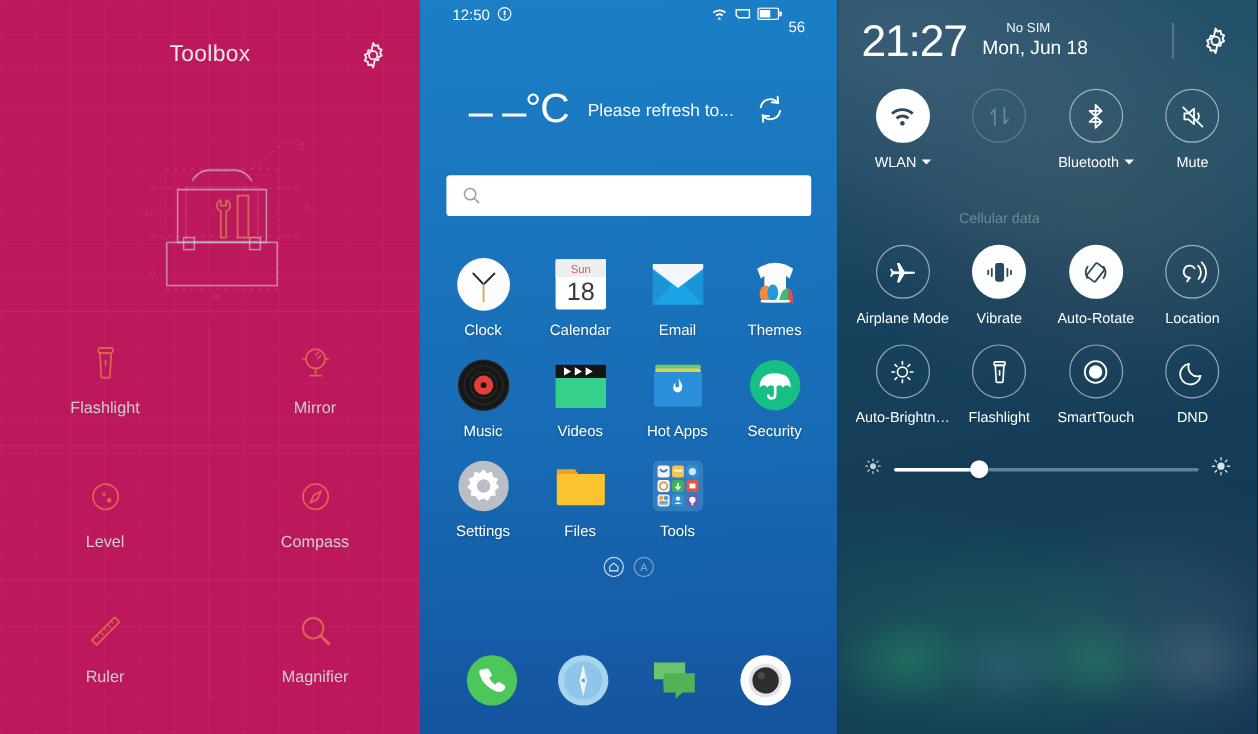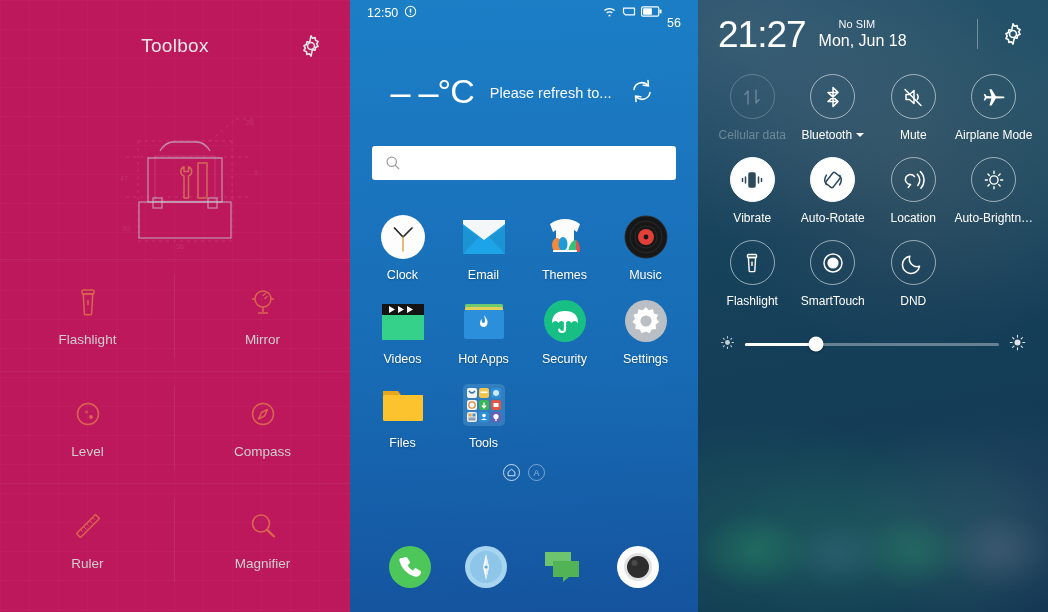--- a/index.html
+++ b/index.html
@@ -67,21 +67,21 @@
   .tb-icon { width: 34px; height: 34px; display: block; }
   .tb-label { color: #cfcfcf; font-size: 13.5px; }
 
   
   .panel-home {
     width: 348px; height: 612px; position: relative;
     background: linear-gradient(178deg, #1b7fc6 0%, #1a74bd 32%, #176bb4 60%, #15539e 100%);
     overflow: hidden;
   }
   .hs-status {
-    height: 26px; padding: 0 17px;
+    height: 26px; padding: 0 27px;
     display: flex; align-items: center; justify-content: space-between;
     color: #fff; font-size: 12.5px;
   }
   .hs-status-left { display: flex; align-items: center; gap: 6px; }
   .hs-status-right { display: flex; align-items: center; gap: 5px; }
   .hs-batt-pct { font-size: 12.5px; margin-top: 20px; }
   .hs-weather {
     margin-top: 36px; height: 62px;
     display: flex; align-items: center; justify-content: center; gap: 16px;
     color: #fff;
@@ -166,21 +166,21 @@
     border: 1.4px solid rgba(255,255,255,.55);
     display:flex; align-items:center; justify-content:center;
     color: #fff;
   }
   .qs-circle.on { background:#fff; border-color:#fff; color:#2b4a5e; }
   .qs-circle.off { border-color: rgba(255,255,255,.22); color: rgba(255,255,255,.28); }
   .qs-lbl {
     color:#fff; font-size: 12px; display:flex; align-items:center; gap:4px;
     max-width: 80px; white-space: nowrap; overflow: hidden;
   }
-  .qs-lbl.dim { color: rgba(255,255,255,.30); }
+  .qs-lbl.dim { color: rgba(255,255,255,.30); margin-top: 47px; }
   .caret {
     width:0;height:0;border-left:4px solid transparent;border-right:4px solid transparent;
     border-top:4.5px solid #fff; display:inline-block;
   }
   .qs-slider {
     margin: 26px 22px 0; height: 20px;
     display: flex; align-items: center; gap: 10px;
   }
   .qs-track {
     flex: 1; height: 3px; background: rgba(255,255,255,.35); position: relative;
@@ -402,20 +402,31 @@
           <svg viewBox="0 0 46 46" width="46" height="46">
             <circle cx="23" cy="23" r="22" fill="#fdfdfd"></circle>
             <path d="M23 23 L32 14" stroke="#262626" stroke-width="1.7" stroke-linecap="round" fill="none"></path>
             <path d="M23 23 L14.5 14" stroke="#262626" stroke-width="1.7" stroke-linecap="round" fill="none"></path>
             <path d="M23 23 L23 37" stroke="#e0a050" stroke-width="1.5" stroke-linecap="round" fill="none"></path>
           </svg>
         </span>
         <span class="hs-app-label">Clock</span>
       </div>
 
+      <div class="hs-app">
+        <span class="hs-app-icon">
+          <svg viewBox="0 0 46 46" width="46" height="46">
+            <rect x="2" y="2" width="42" height="42" rx="2" fill="#ffffff"></rect>
+            <rect x="2" y="2" width="42" height="15" fill="#eceef0"></rect>
+            <text x="23" y="13.5" text-anchor="middle" font-size="9.5" fill="#e05c4e" font-family="Liberation Sans, sans-serif">Sun</text>
+            <text x="23" y="36" text-anchor="middle" font-size="21" fill="#3a3a3a" font-family="Liberation Sans, sans-serif">18</text>
+          </svg>
+        </span>
+        <span class="hs-app-label">Calendar</span>
+      </div>
 
       <div class="hs-app">
         <span class="hs-app-icon">
           <svg viewBox="0 0 46 46" width="46" height="46">
             <rect x="2" y="6" width="42" height="34" rx="1.5" fill="#1da3e8"></rect>
             <path d="M2 6 h42 v4 L23 26 L2 10z" fill="#f4f7f9"></path>
             <path d="M2 40 L18 23 L2 12z" fill="#1b94d4"></path>
             <path d="M44 40 L28 23 L44 12z" fill="#1b94d4"></path>
           </svg>
         </span>
@@ -597,20 +608,33 @@
         <div class="qs-gear">
           <svg viewBox="0 0 24 24" width="26" height="26" fill="none" stroke="#fff" stroke-width="1.5">
             <circle cx="12" cy="12" r="3.2"></circle>
             <path d="M12 2.6l1.3 2.2 2.5-.5.4 2.5 2.3 1.1-1.2 2.2 1.2 2.2-2.3 1.1-.4 2.5-2.5-.5L12 21.4l-1.3-2.2-2.5.5-.4-2.5-2.3-1.1 1.2-2.2-1.2-2.2 2.3-1.1.4-2.5 2.5.5z" stroke-linejoin="round"></path>
           </svg>
         </div>
       </div>
 
       <div class="qs-grid">
 
+        <div class="qs-tile">
+          <div class="qs-circle on">
+            <svg width="24" height="20" viewBox="0 0 24 20" fill="currentColor">
+              <path d="M12 3.2c3.6 0 6.9 1.35 9.4 3.6l-1.65 1.85A11.9 11.9 0 0 0 12 5.6 11.9 11.9 0 0 0 4.25 8.65L2.6 6.8A14.1 14.1 0 0 1 12 3.2z"></path>
+              <path d="M12 8.5c2.2 0 4.2.82 5.75 2.2l-1.7 1.9A6.6 6.6 0 0 0 12 10.9a6.6 6.6 0 0 0-4.05 1.7l-1.7-1.9A8.8 8.8 0 0 1 12 8.5z"></path>
+              <circle cx="12" cy="15.8" r="1.9"></circle>
+            </svg>
+          </div>
+          <div class="qs-lbl">
+            <span>WLAN</span>
+              <i class="caret"></i>
+          </div>
+        </div>
 
         <div class="qs-tile">
           <div class="qs-circle off">
             <svg width="22" height="22" viewBox="0 0 22 22" fill="none" stroke="currentColor" stroke-width="1.5" stroke-linecap="round" stroke-linejoin="round">
               <path d="M7 18 V5 M7 5 L4 8.4"></path>
               <path d="M15 4 V17 M15 17 L18 13.6"></path>
             </svg>
           </div>
           <div class="qs-lbl dim">Cellular data</div>
         </div>

